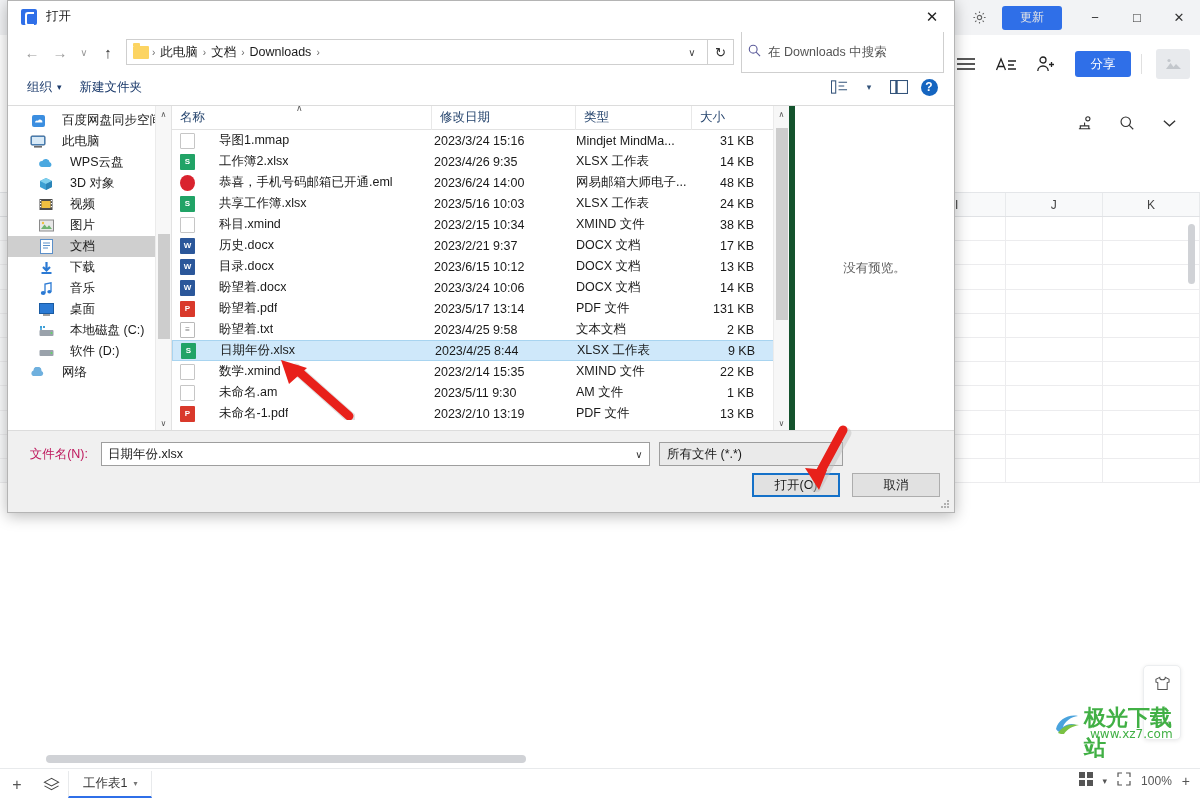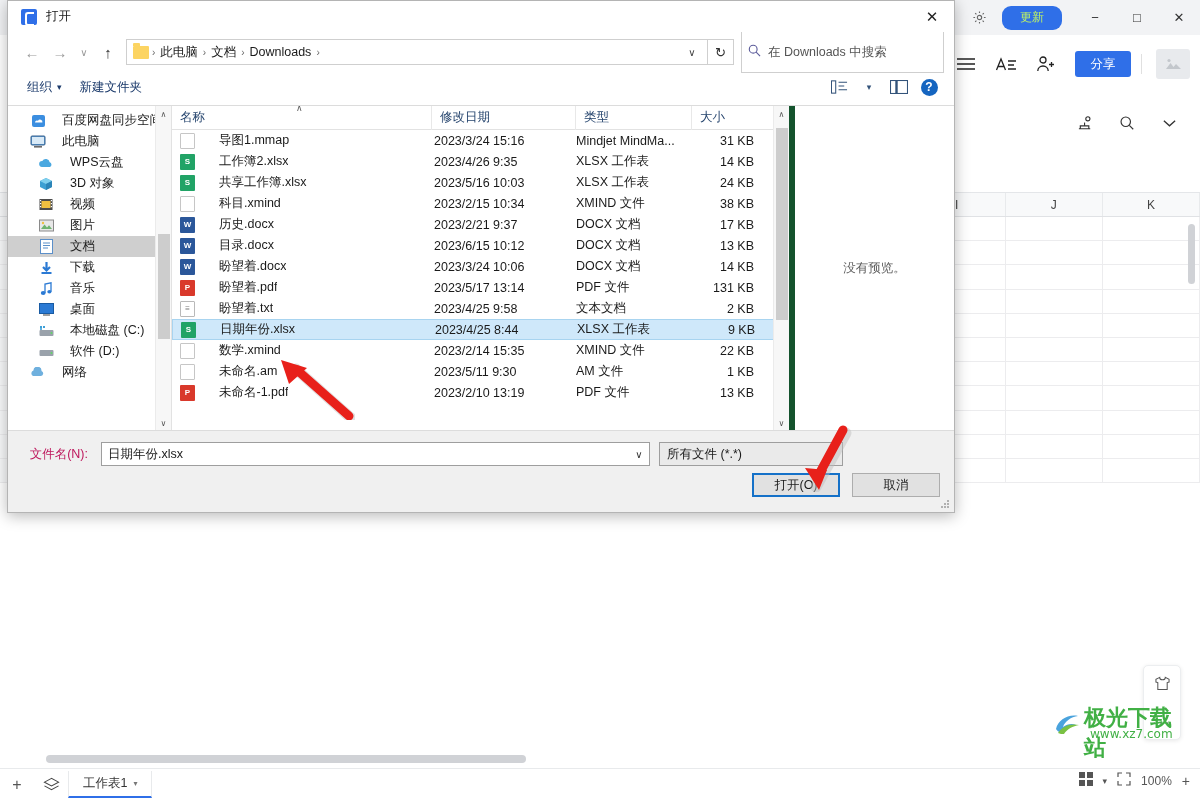--- a/index.html
+++ b/index.html
@@ -17,22 +17,22 @@
   .wps-titlebar {
     position: absolute; left: 0; top: 0; width: 1200px; height: 35px;
     background: #f2f3f5; display: flex; align-items: center;
     justify-content: flex-end;
   }
   .wps-gear {
     width: 30px; height: 30px; display: flex; align-items: center;
     justify-content: center; color: #666; font-size: 14px;
   }
   .wps-update-btn {
-    width: 60px; height: 24px; background: #2f6fe8; color: #bef264;
-    font-size: 12px; border-radius: 9px; display: flex;
+    width: 60px; height: 24px; background: #2f6fe8; color: #e5e5e5;
+    font-size: 12px; border-radius: 3px; display: flex;
     align-items: center; justify-content: center; margin: 0 12px 0 8px;
   }
   .wincap {
     width: 42px; height: 35px; display: flex; align-items: center;
     justify-content: center; color: #333; font-size: 13px;
   }
 
   .wps-toolbar2 {
     position: absolute; left: 0; top: 35px; width: 1200px; height: 58px;
     background: #ffffff; display: flex; align-items: center;
@@ -890,20 +890,29 @@
               <div class="fc-name">
                 <span class="fico xlsx">S</span>
                 <span class="fname-trunc">工作簿2.xlsx</span>
               </div>
               <div class="fc-date">2023/4/26 9:35</div>
               <div class="fc-type">XLSX 工作表</div>
               <div class="fc-size">14 KB</div>
             </div>
             <div class="frow">
               <div class="fc-name">
+                <span class="fico eml"></span>
+                <span class="fname-trunc">恭喜，手机号码邮箱已开通.eml</span>
+              </div>
+              <div class="fc-date">2023/6/24 14:00</div>
+              <div class="fc-type">网易邮箱大师电子...</div>
+              <div class="fc-size">48 KB</div>
+            </div>
+            <div class="frow">
+              <div class="fc-name">
                 <span class="fico xlsx">S</span>
                 <span class="fname-trunc">共享工作簿.xlsx</span>
               </div>
               <div class="fc-date">2023/5/16 10:03</div>
               <div class="fc-type">XLSX 工作表</div>
               <div class="fc-size">24 KB</div>
             </div>
             <div class="frow">
               <div class="fc-name">
                 <span class="fico blank"></span>

